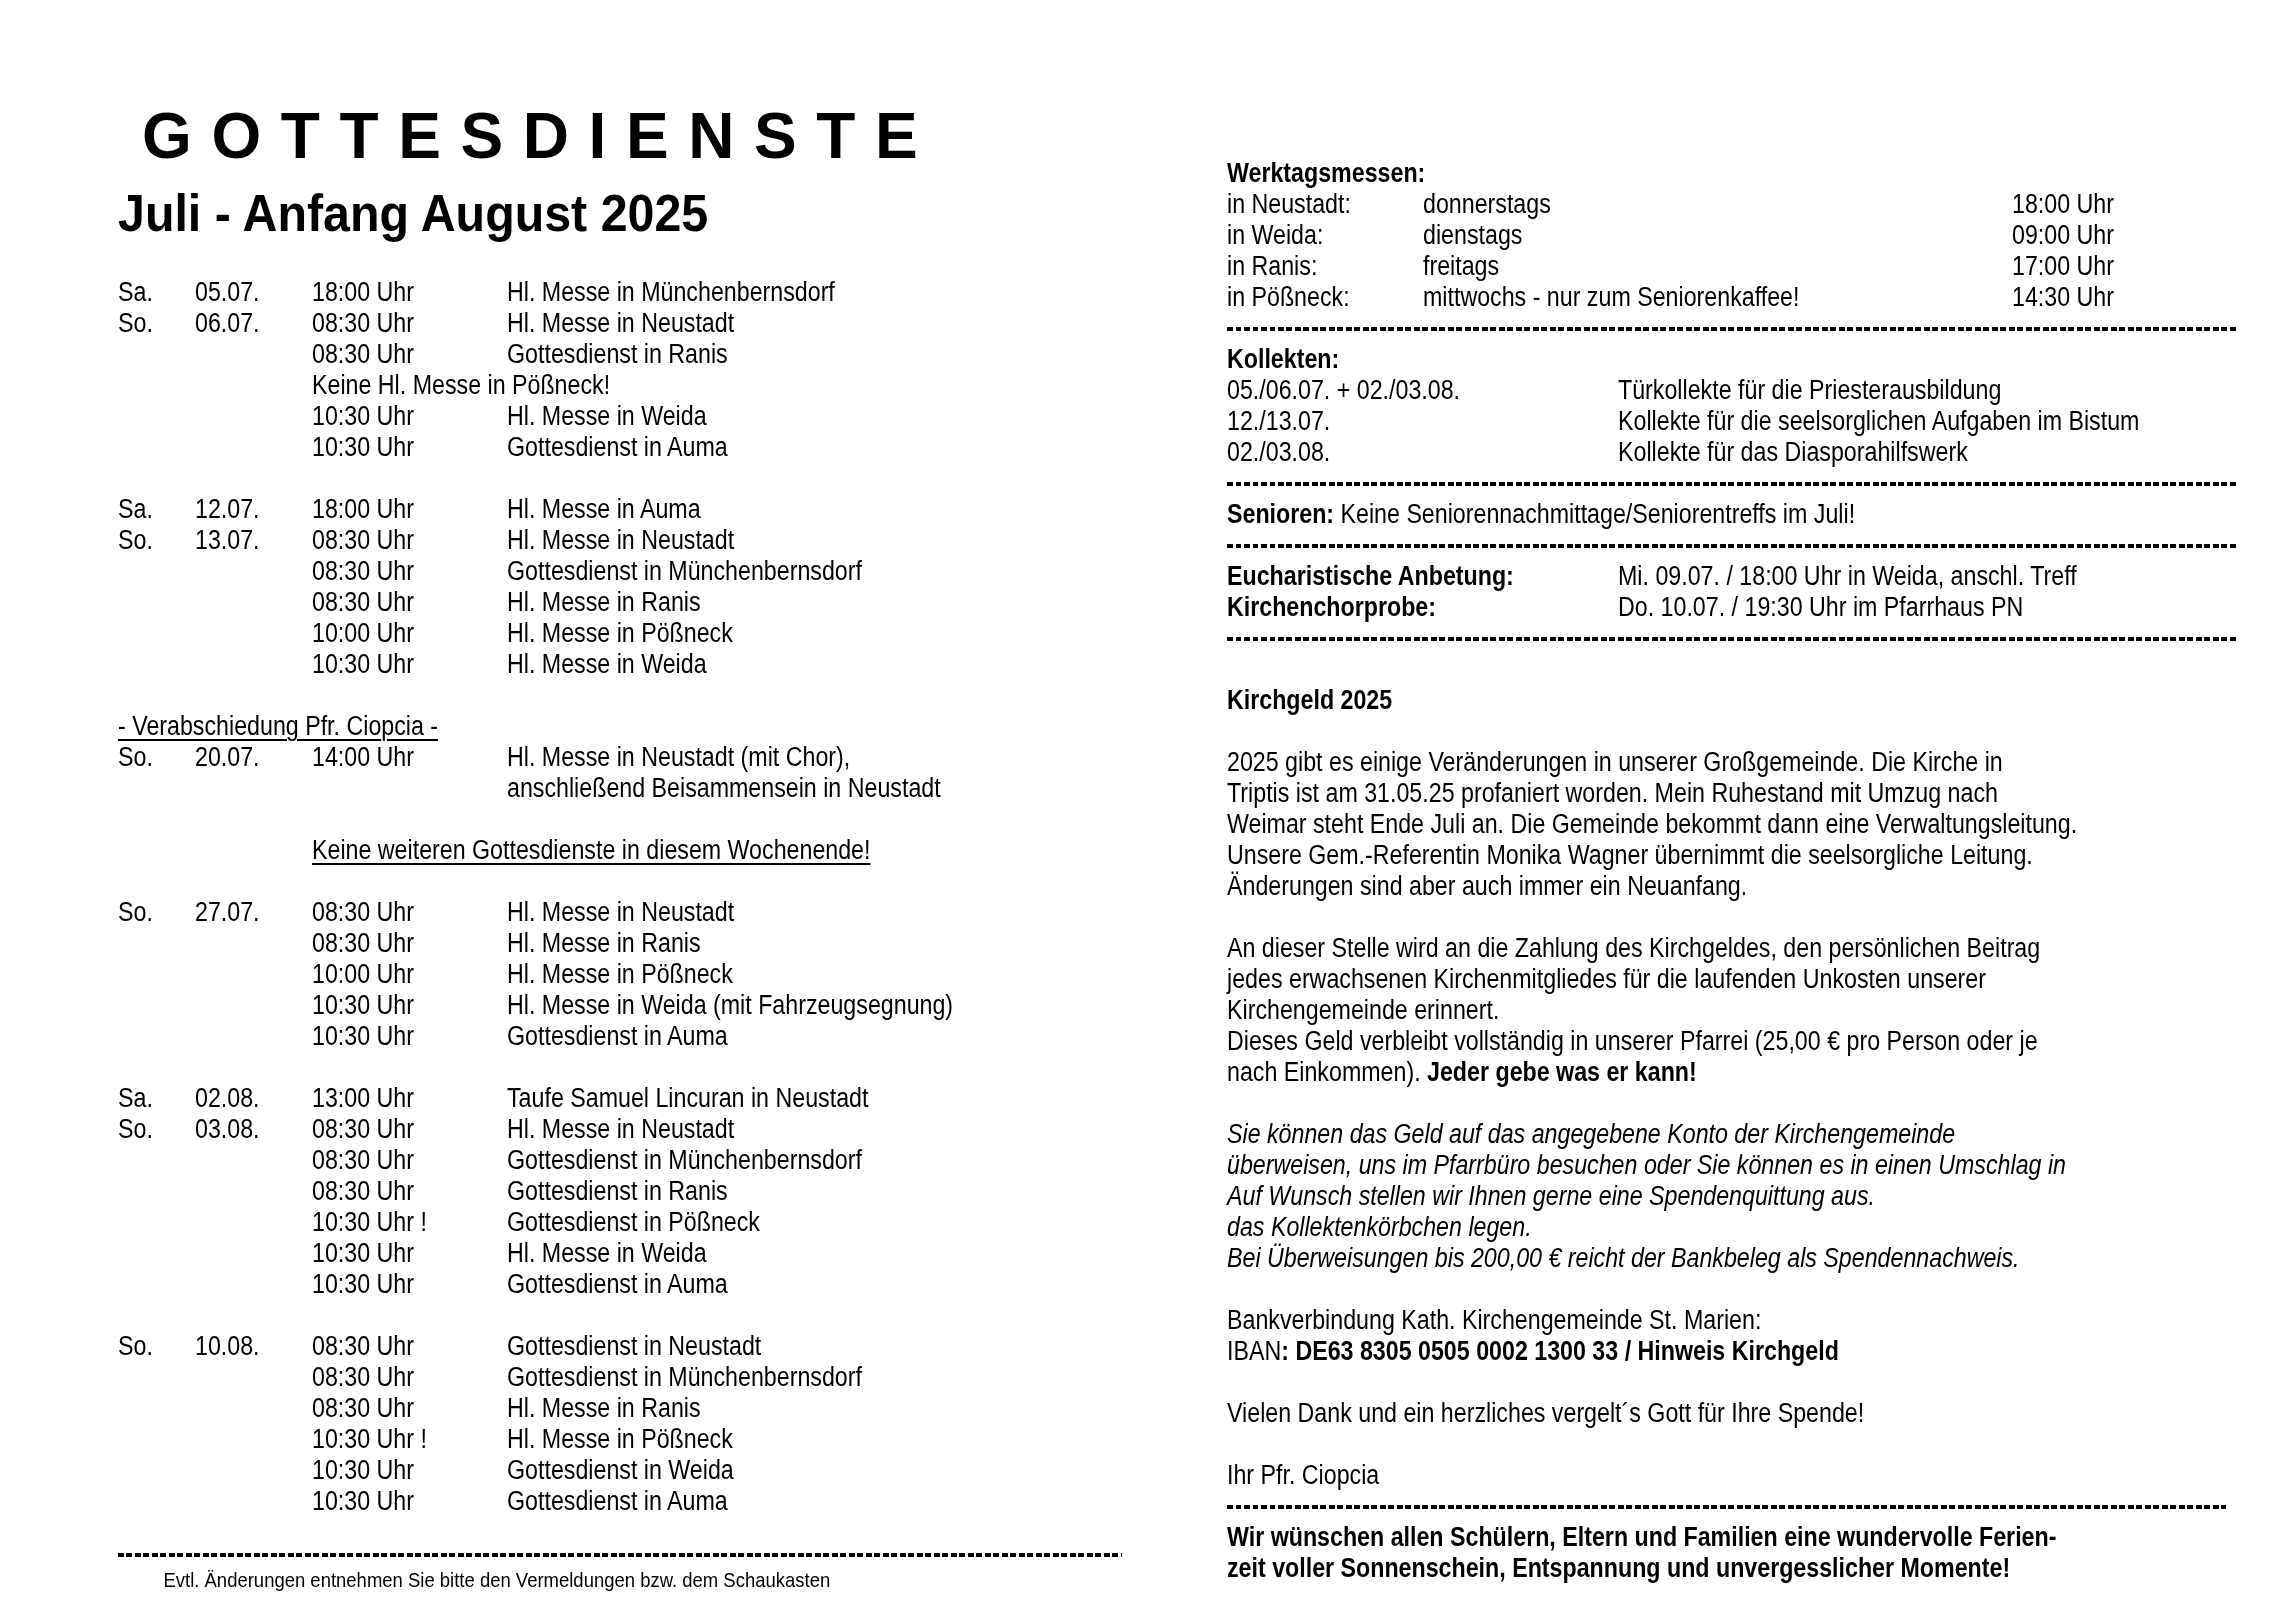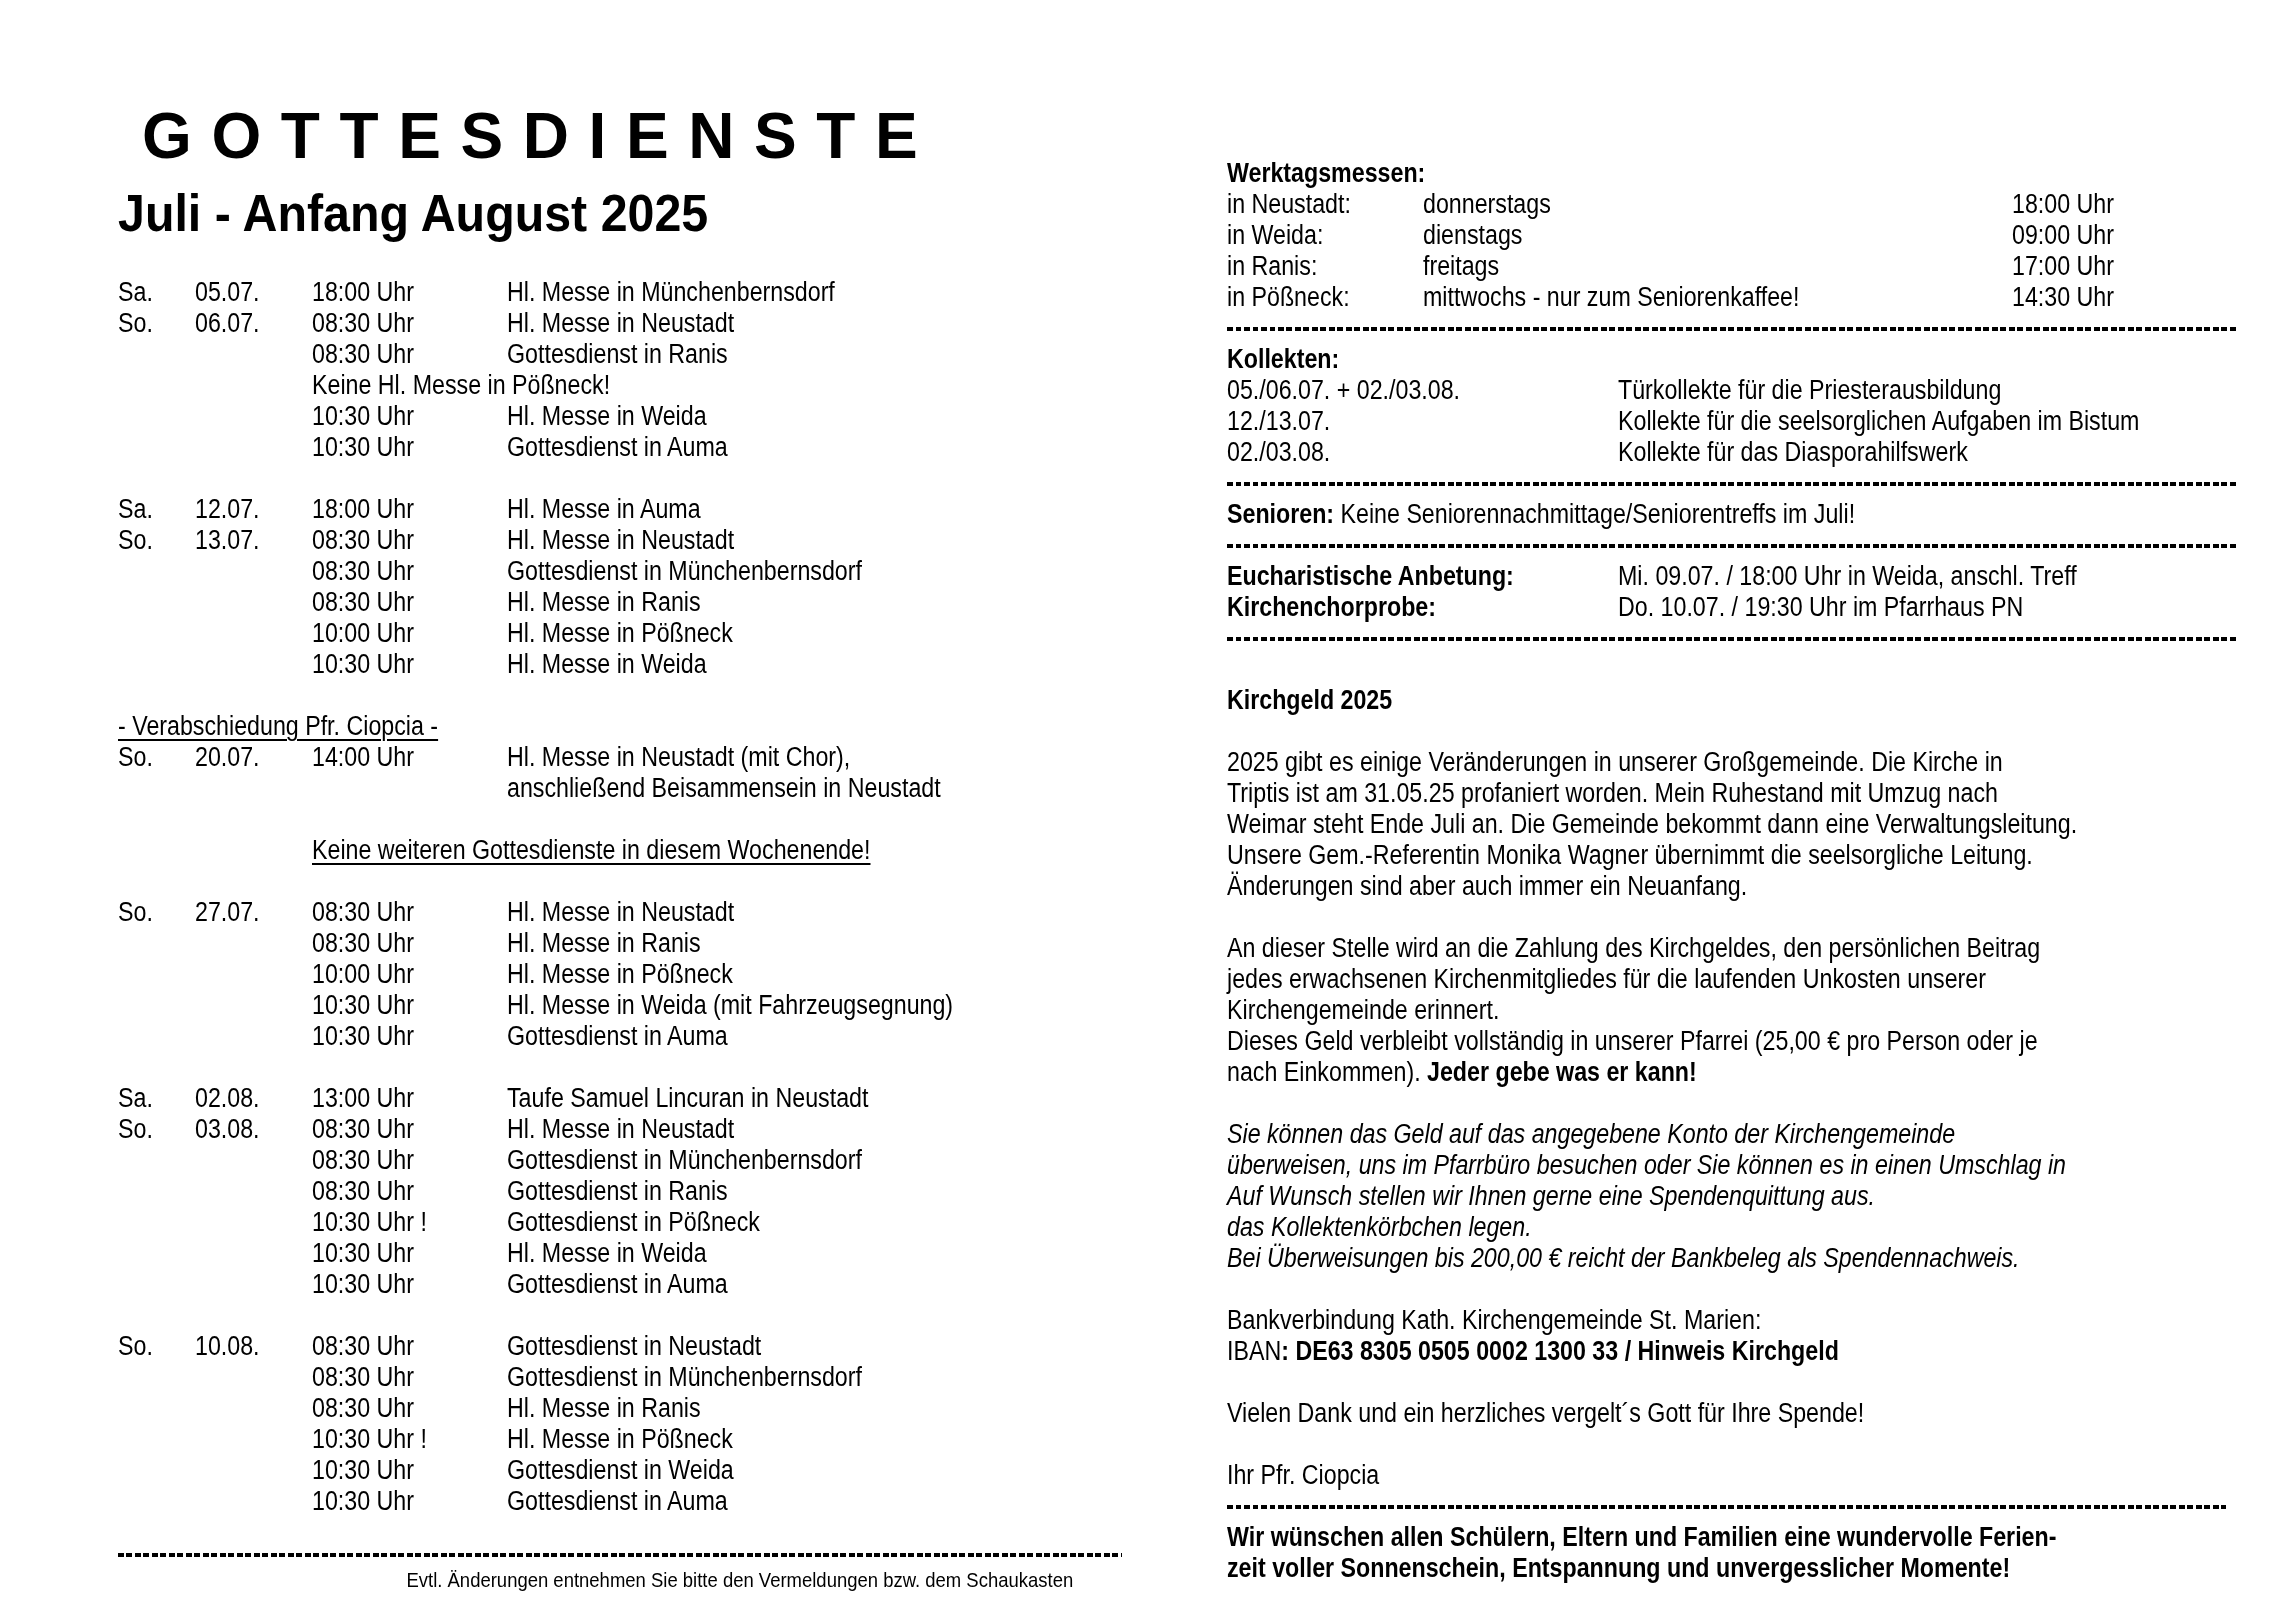--- a/index.html
+++ b/index.html
@@ -13,21 +13,21 @@
   .row { position:relative; height:31px; font-size:27px; line-height:31px; }
   .row .c { position:absolute; top:0; white-space:nowrap; }
   .c-day { left:0; }
   .c-date { left:77px; }
   .c-time { left:194px; }
   .c-event { left:389px; }
   .c-note { left:194px; }
   .gap { height:31px; }
   .ul { text-decoration:underline; text-decoration-thickness:2px; text-underline-offset:3.9px; }
   .dash { position:absolute; height:3.9px; background-image:repeating-linear-gradient(90deg,#000 0 5.9px,transparent 5.9px 8.5px); }
-  .footnote { position:absolute; left:118px; width:1001px; text-align:right; top:1567px; font-size:21px; line-height:26px;text-decoration:underline; }
+  .footnote { position:absolute; left:118px; width:1001px; text-align:left; top:1567px; font-size:21px; line-height:26px;text-decoration:underline; }
   
   .right { position:absolute; left:1227px; top:111px; width:1011px;margin-top:47px; }
   .rl { position:relative; height:31px; font-size:27px; line-height:31px; white-space:nowrap; }
   .rl .c { position:absolute; top:0; white-space:nowrap; }
   .b { font-weight:bold; }
   .i { font-style:italic; }
   .rgap { height:31px; }
   .rdash { position:relative; height:31px; }
   .rdash .dash { left:0; right:0; top:14.4px; }
 </style>

